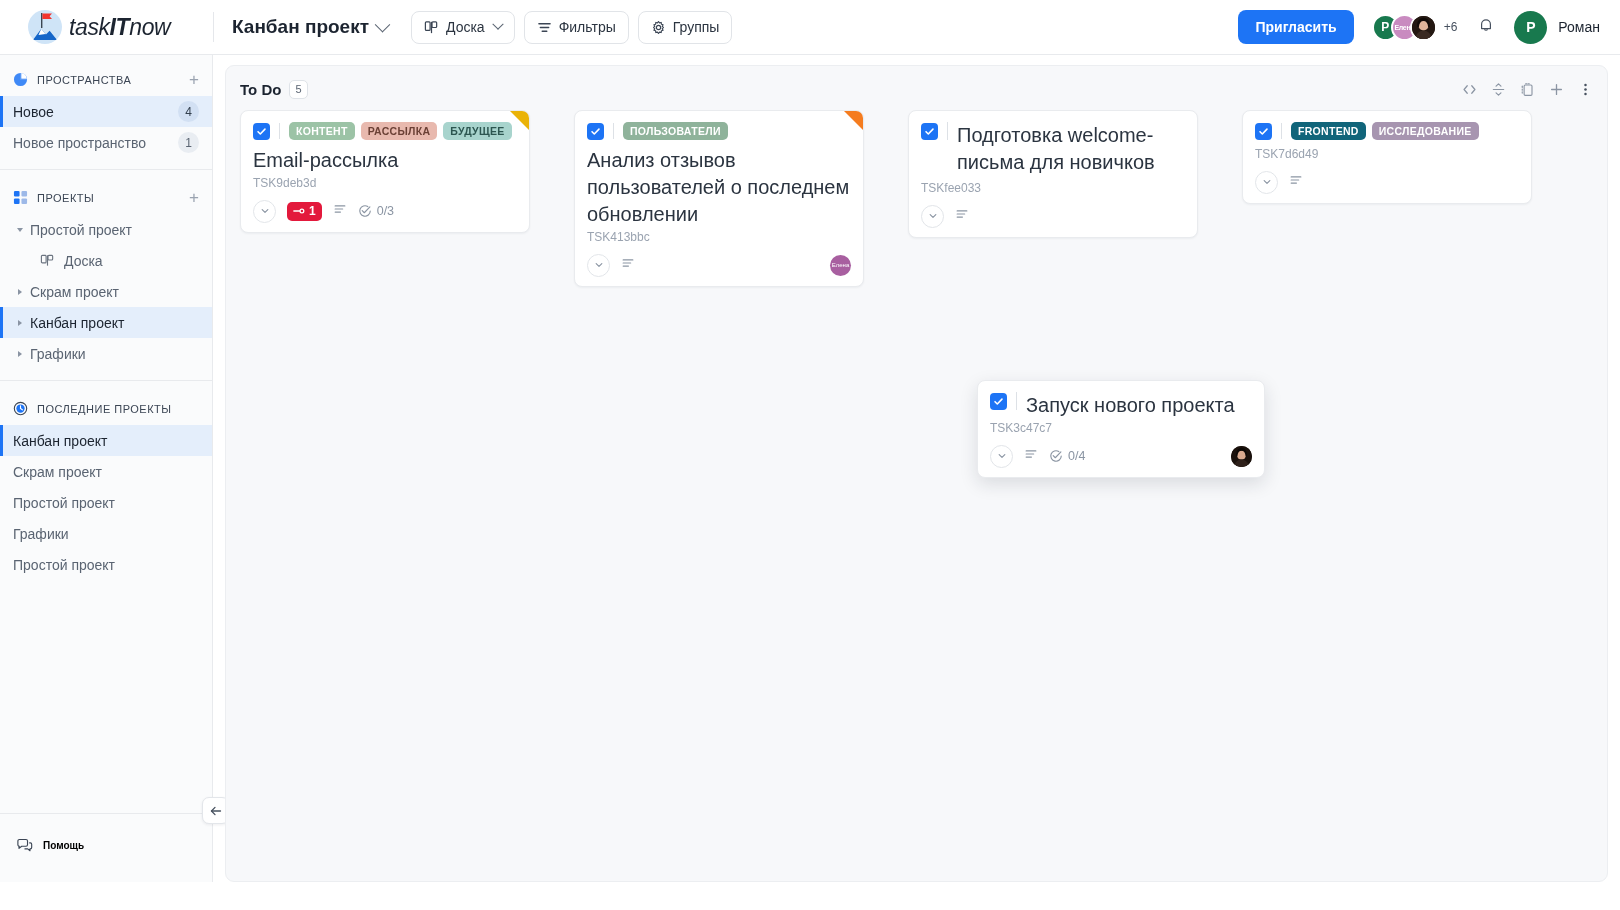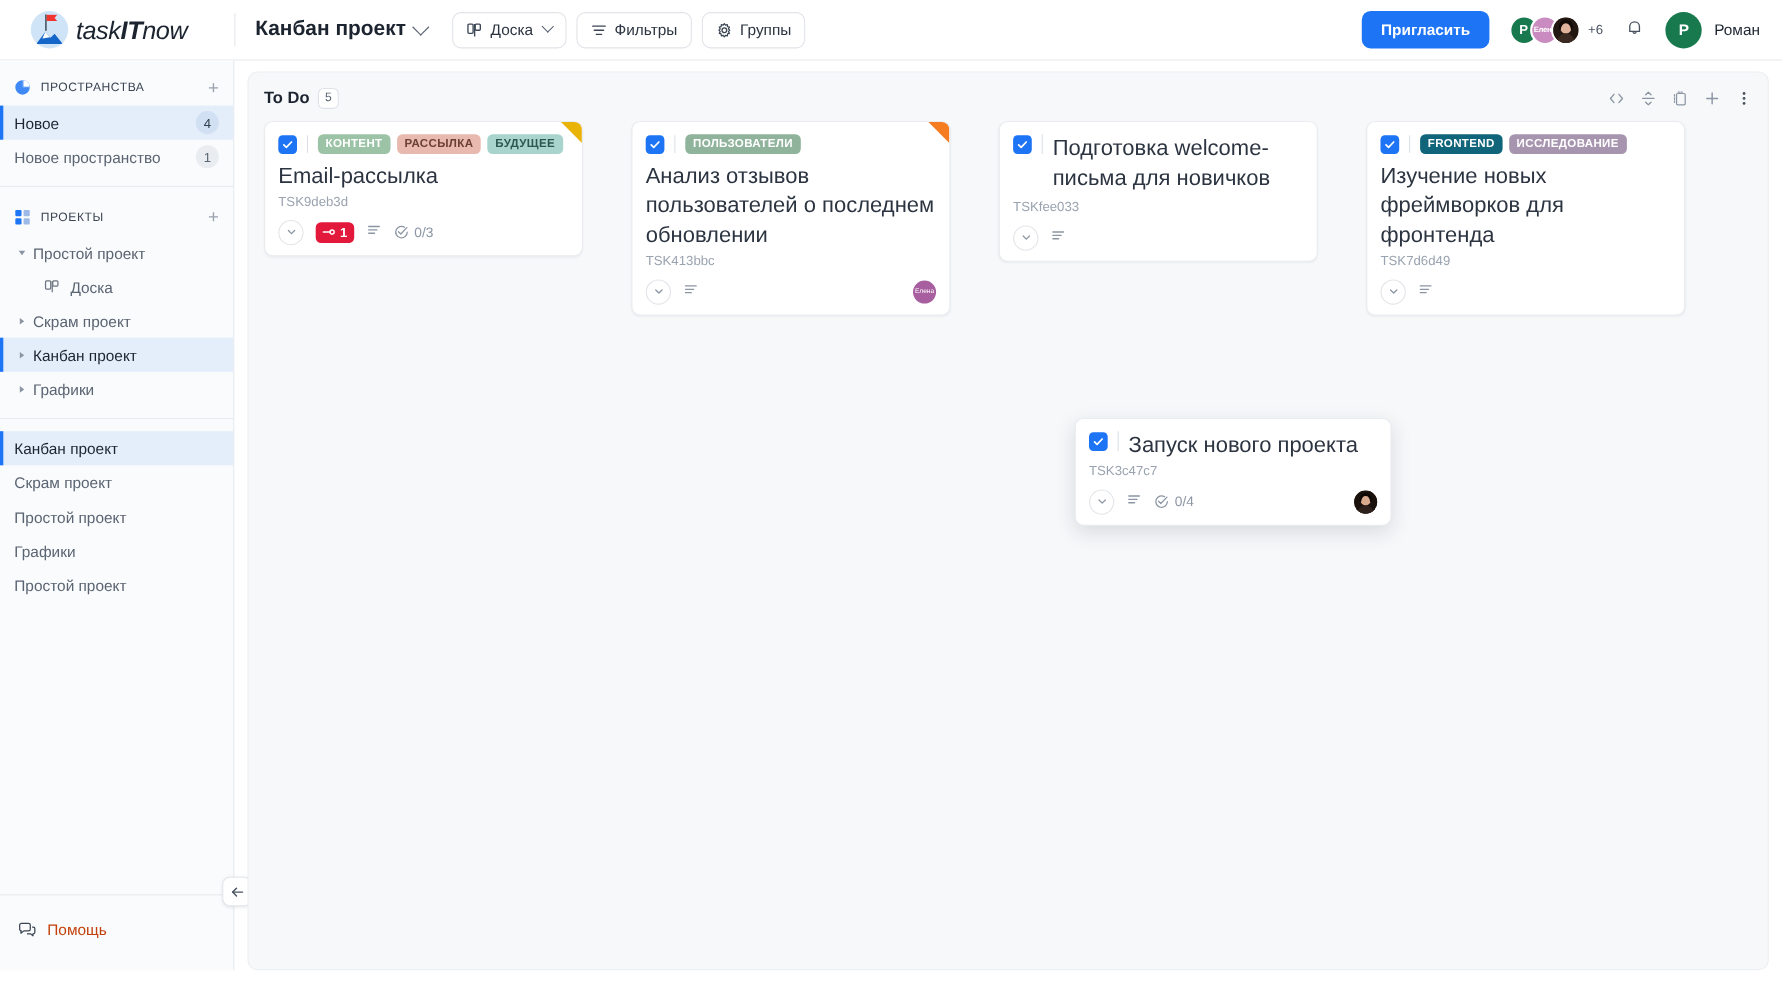--- a/index.html
+++ b/index.html
@@ -93,21 +93,21 @@
   .tree-item {
     display: flex; align-items: center; height: 31px; font-size: 14px; color: #5a6472;
     cursor: pointer; position: relative; padding-left: 13px; gap: 8px;
   }
   .tree-item.active { background: #e4eefb; color: #1c2430; }
   .tree-item.active::before { content: ""; position: absolute; left: 0; top: 0; bottom: 0; width: 3px; background: #1d74f5; }
   .tri { width: 0; height: 0; border-left: 4.5px solid #8a94a3; border-top: 3.5px solid transparent; border-bottom: 3.5px solid transparent; margin-left: 5px; flex:none;}
   .tri.open { transform: rotate(90deg); }
   .tree-child { display: flex; align-items: center; height: 31px; font-size: 14px; color: #5a6472; cursor: pointer; padding-left: 40px; gap: 9px; }
   .sb-footer { margin-top: auto; border-top: 1px solid #e8eaed; padding: 12px 0 18px; }
-  .sb-foot-item { display: flex; align-items: center; height: 38px; padding: 0 16px; gap: 10px; font-size: 14px; color: #c2410c; cursor: pointer; }
+  .sb-foot-item { display: flex; align-items: center; height: 38px; padding: 0 16px; gap: 10px; font-size: 10px; color: #000000; cursor: pointer; font-weight: bold; }
   .collapse-btn {
     position: absolute; right: -17px; bottom: 58px; width: 27px; height: 27px;
     background: #fff; border: 1px solid #e3e6ea; border-radius: 7px;
     display: flex; align-items: center; justify-content: center; cursor: pointer;
     box-shadow: 0 1px 3px rgba(20,30,50,0.08);
   }
 
   
   .board-wrap { flex: 1; background: #fff; padding: 10px 12px 0 12px; min-width: 0; }
   .column {
@@ -306,20 +306,28 @@
         <span class="tri"></span>
         <span>Канбан проект</span>
       </div>
       <div class="tree-item">
         <span class="tri"></span>
         <span>Графики</span>
       </div>
 
       <div class="sb-divider"></div>
 
+      <div class="sb-section">
+        <svg width="15" height="15" viewBox="0 0 16 16">
+          <circle cx="8" cy="8" r="6.6" fill="none" stroke="#3b4554" stroke-width="1.2"></circle>
+          <circle cx="8" cy="8" r="4.4" fill="#1d74f5"></circle>
+          <path d="M8 5.2 V8 L10 9.4" fill="none" stroke="#ffffff" stroke-width="1.2" stroke-linecap="round"></path>
+        </svg>
+        <span class="lbl">ПОСЛЕДНИЕ ПРОЕКТЫ</span>
+      </div>
 
       <div class="sb-item active">
         <span class="nm">Канбан проект</span>
       </div>
       <div class="sb-item">
         <span class="nm">Скрам проект</span>
       </div>
       <div class="sb-item">
         <span class="nm">Простой проект</span>
       </div>
@@ -507,21 +515,20 @@
                 <svg width="11" height="11" viewBox="0 0 12 12">
                   <path d="M2.2 6.2 L4.7 8.7 L9.8 3.4" fill="none" stroke="#fff" stroke-width="1.7" stroke-linecap="round" stroke-linejoin="round"></path>
                 </svg>
               </span>
               <span class="vbar"></span>
               <div class="tags">
                 <span class="tag" style="background:#11657a;color:#ffffff">FRONTEND</span>
                 <span class="tag" style="background:#a795b0;color:#ffffff">ИССЛЕДОВАНИЕ</span>
               </div>
             </div>
-            <div class="card-title">Изучение новых фреймворков для фронтенда</div>
             <div class="card-id">TSK7d6d49</div>
             <div class="card-foot">
               <span class="circ-chev">
                 <svg width="10" height="10" viewBox="0 0 12 12">
                   <path d="M2.6 4.3 L6 7.7 L9.4 4.3" fill="none" stroke="#8b95a3" stroke-width="1.4" stroke-linecap="round" stroke-linejoin="round"></path>
                 </svg>
               </span>
               <span>
                 <svg width="14" height="14" viewBox="0 0 16 16">
                   <line x1="2.5" y1="4.5" x2="13.5" y2="4.5" stroke="#8b95a3" stroke-width="1.4" stroke-linecap="round"></line>

